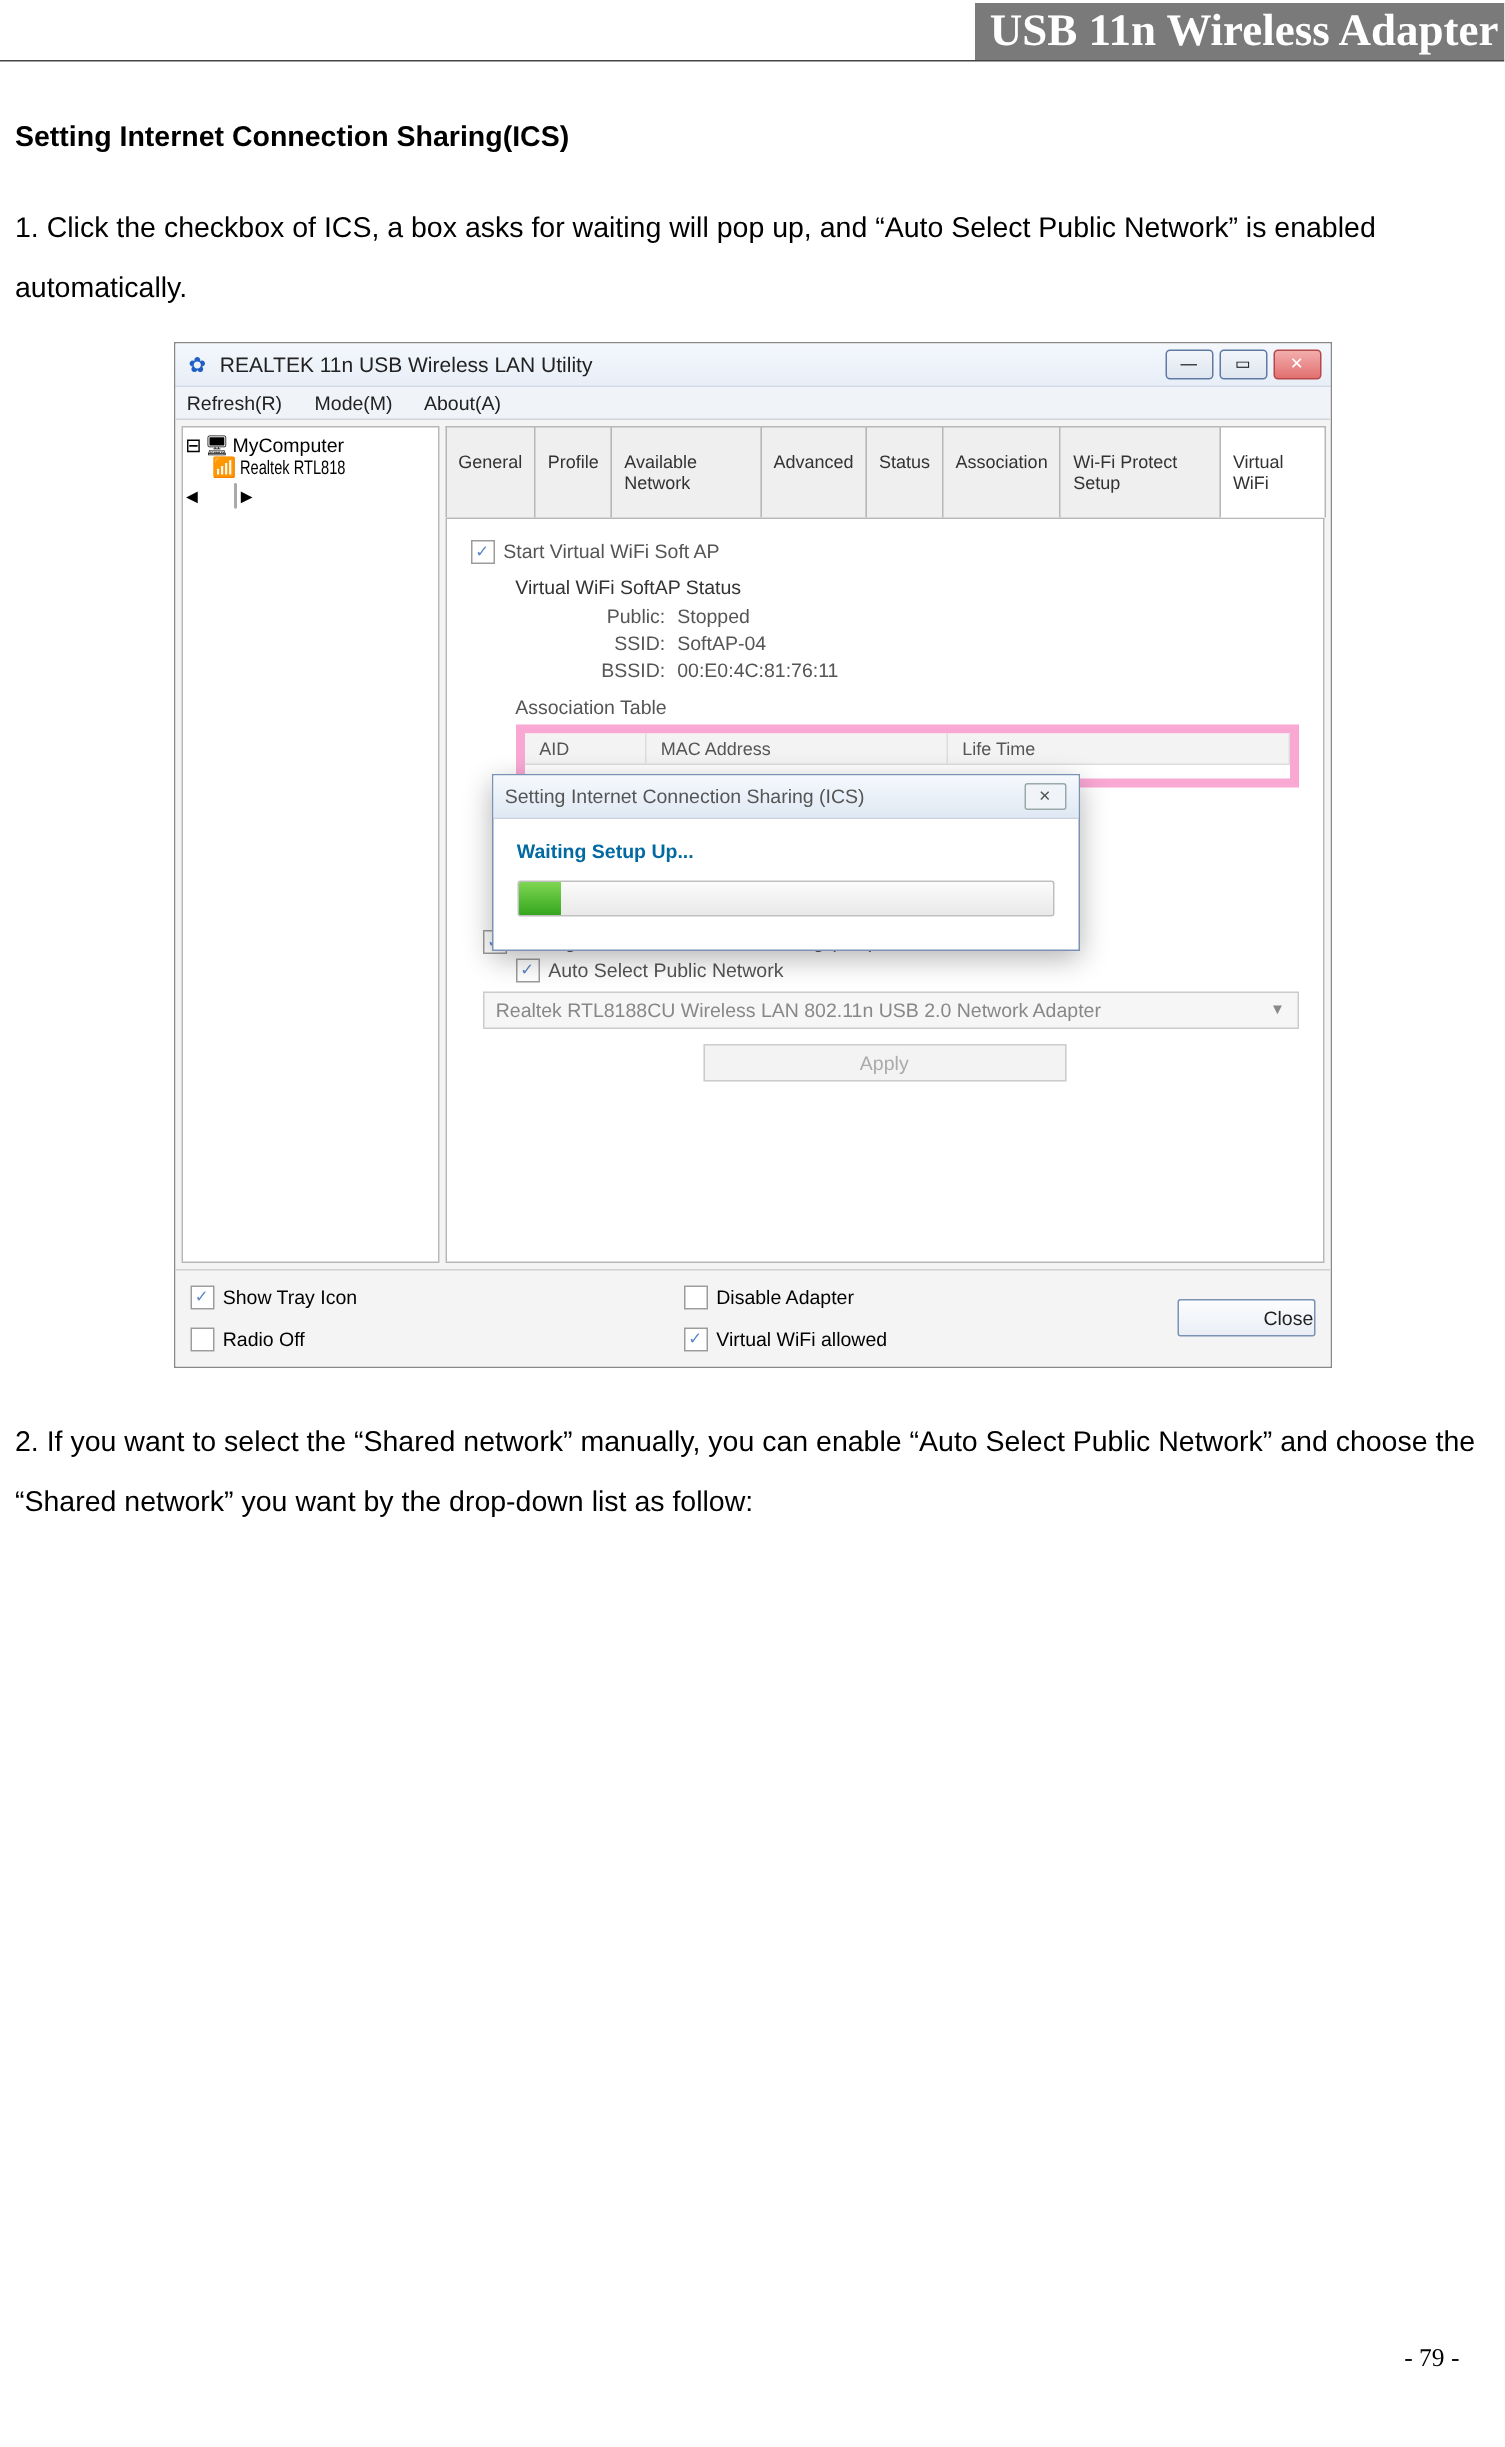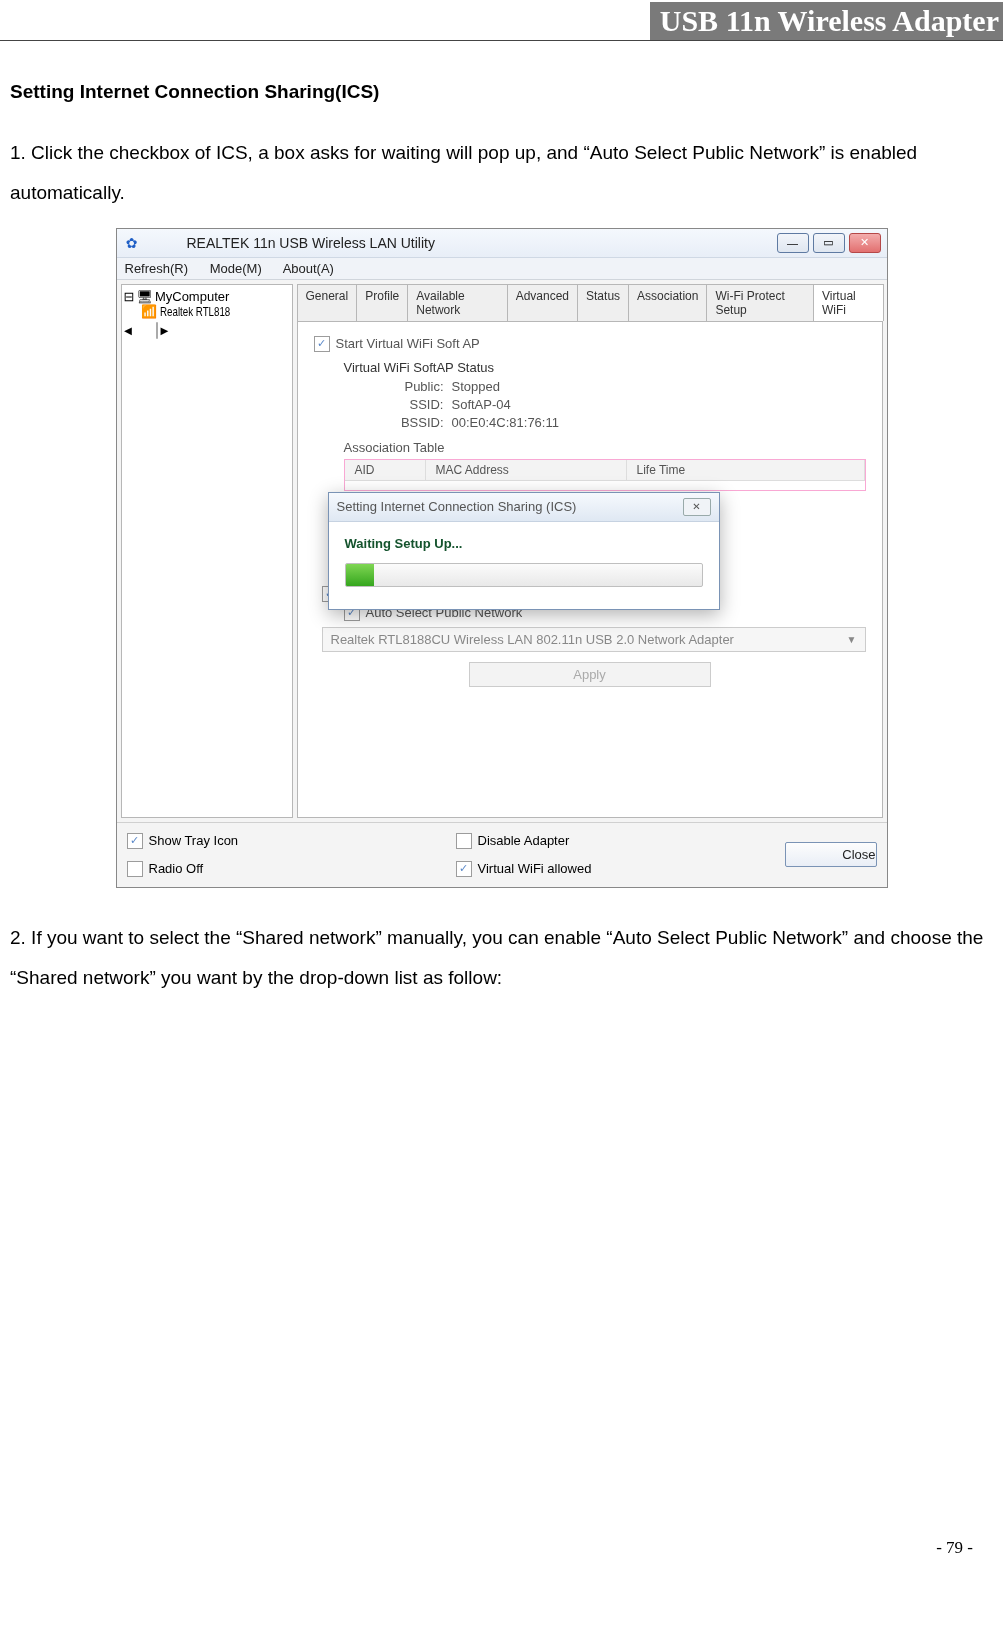--- a/index.html
+++ b/index.html
@@ -54,21 +54,21 @@
     padding: 4px 6px;
     border-bottom: 1px solid #cfd8e4;
   }
   .titlebar .icon {
     width: 18px; height:18px;
     display:inline-flex; align-items:center; justify-content:center;
     margin-right:6px;
     color:#1f5fc6;
     font-size:14px;
   }
-  .titlebar .title { font-size: 14px; color:#222; flex:1;margin-left:40px; }
+  .titlebar .title { font-size: 14px; color:#222; flex:1; }
   .win-buttons { display:flex; gap:4px; }
   .win-btn {
     width:30px; height:18px;
     border:1px solid #5e7aa2;
     border-radius:3px;
     background:linear-gradient(#f2f5fa,#dfe6f0);
     font-size:11px;
     display:flex; align-items:center; justify-content:center;
   }
   .win-btn.close {
@@ -98,21 +98,21 @@
   }
   .tree-panel .tree {
     padding:4px 2px;
   }
   .tree .node { display:flex; align-items:center; gap:2px; }
   .tree .child { margin-left:18px; display:flex; align-items:center; gap:2px;}
   .scrollbar-h .thumb { width:30px; height:12px; background:#d0d0d0; border:1px solid #aaa; border-radius:2px; margin-left:18px;}
   .right-panel { flex:1; margin:4px 4px 4px 0; }
   .tabs { display:flex; font-size:12px; }
   .tab {
-    padding:4px 8px;
+    padding:16px 8px;
     background:#efefef;
     border:1px solid #b7b7b7;
     border-bottom:none;
     margin-right:-1px;
     color:#333;
   }
   .tab.active {
     background:#fff;
     position:relative;
     z-index:2;
@@ -132,21 +132,21 @@
     display:inline-flex; align-items:center; justify-content:center;
     font-size:11px; color:#5a88c8;
   }
   .field-group { margin:8px 0 8px 30px; }
   .field-group .ttl { color:#333; margin-bottom:4px; }
   .kv { display:flex; gap:8px; margin:3px 0 3px 40px; font-size:13px;}
   .kv .k { width:60px; text-align:right; }
   .assoc { margin:10px 0 0 30px; }
   .assoc .ttl { margin-bottom:4px; }
   .assoc-table {
-    border:1px solid #f9a8d4;
+    border:6px solid #f9a8d4;
     min-height:30px;
   }
   .assoc-table .hdr { display:flex; background:#f3f3f3; border-bottom:1px solid #ddd; font-size:12px;}
   .assoc-table .hdr > div { padding:3px 10px; border-right:1px solid #ddd;}
   .dlg {
     position:absolute;
     top:170px; left:30px;
     width:390px;
     border:1px solid #7a93b5;
     box-shadow:0 5px 18px rgba(0,0,0,0.3);
@@ -162,21 +162,21 @@
   }
   .dlg-close {
     width:26px; height:16px;
     border:1px solid #9aa;
     border-radius:2px;
     background:#f0f3f7;
     font-size:10px;
     display:flex; align-items:center; justify-content:center;
   }
   .dlg-body { padding:14px 16px 22px 16px; }
-  .dlg-body .msg { font-weight:bold; font-size:13px; margin-bottom:12px; color:#14532d;}
+  .dlg-body .msg { font-weight:bold; font-size:13px; margin-bottom:12px; color:#0369a1;}
   .progress {
     height:22px;
     border:1px solid #bfbfbf;
     background:linear-gradient(#fbfbfb,#e9e9e9);
     border-radius:2px;
     overflow:hidden;
   }
   .progress .fill {
     width:8%; height:100%;
     background:linear-gradient(#7fd653,#35a61e);

